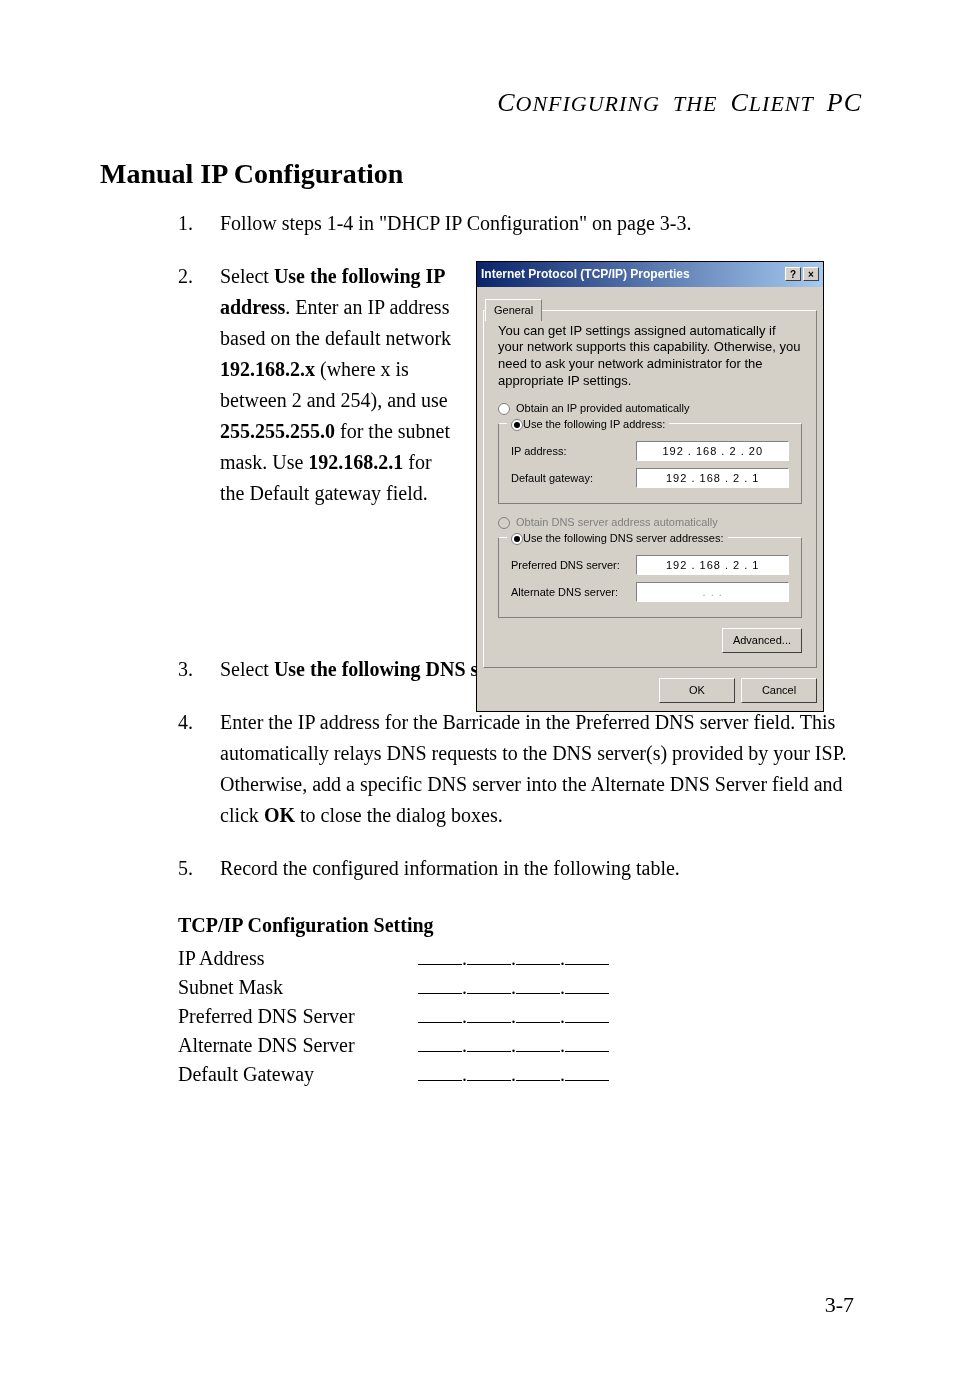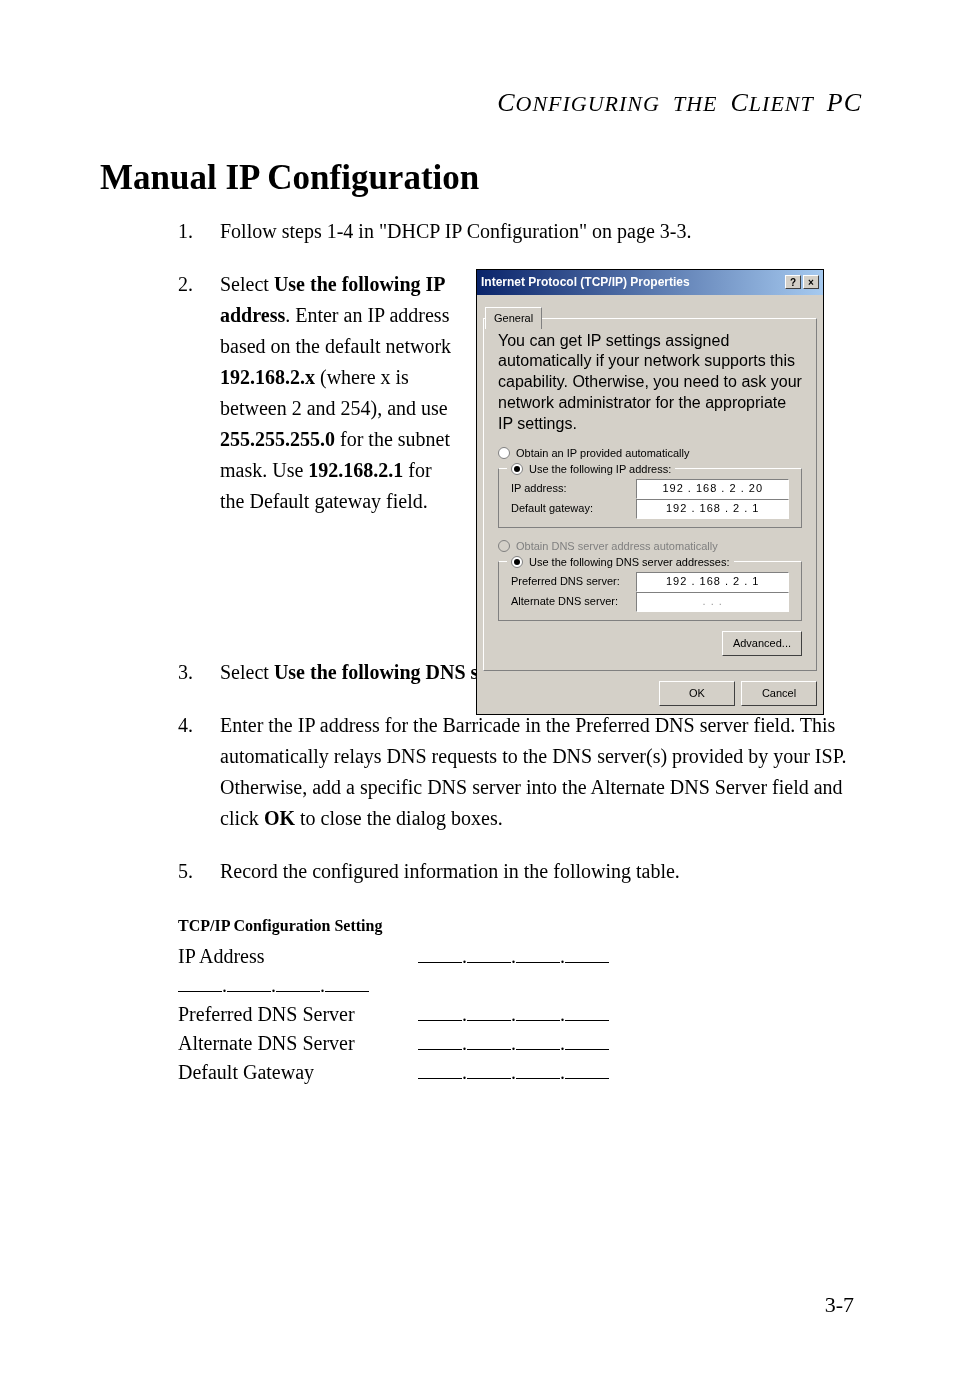--- a/index.html
+++ b/index.html
@@ -17,21 +17,21 @@
     font-style: italic;
     font-variant: small-caps;
     font-size: 22px;
     letter-spacing: 1px;
     margin-bottom: 40px;
   }
   .header-line .big { font-size: 26px; }
   h1.section-title {
     font-family: Georgia, serif;
     font-weight: bold;
-    font-size: 35px;
+    font-size: 28px;
     margin-bottom: 18px;
   }
   ol.main { list-style: none; padding-left: 78px; }
   ol.main > li { display: flex; margin-bottom: 22px; font-size: 20px; line-height: 1.55; }
   ol.main > li > .num { width: 42px; flex: none; }
   ol.main > li > .content { flex: 1; }
   .row2 { display: flex; gap: 16px; }
   .row2 .leftcol { width: 240px; flex: none; }
 
   
@@ -75,42 +75,42 @@
     padding: 2px 8px;
     font-size: 11px;
   }
   .tabpane {
     border-top: 1px solid #fff; border-left: 1px solid #fff;
     border-right: 1px solid #808080; border-bottom: 1px solid #808080;
     background: #d4d0c8;
     margin-top: -1px;
     padding: 12px 14px 14px;
   }
-  .desc { font-size: 16px; margin-bottom: 10px; line-height: 1.3; }
+  .desc { font-size: 13px; margin-bottom: 10px; line-height: 1.3; }
   .radio-row { display: flex; align-items: center; gap: 6px; margin: 4px 0; font-size: 11px; }
   .radio-circle {
     width: 12px; height: 12px; border-radius: 50%;
     border: 1px solid #808080; background: #fff;
     display: flex; align-items: center; justify-content: center;
   }
   .radio-circle.sel::after { content: ""; width: 6px; height: 6px; border-radius: 50%; background: #000; }
   .radio-circle.disabled { background: #d4d0c8; }
   .groupbox {
     border: 1px solid #808080;
     border-top-color: #fff;
     position: relative;
     padding: 10px 12px 8px;
     margin: 6px 0 10px;
   }
   .groupbox legend {
     position: absolute; top: -8px; left: 8px;
     background: #d4d0c8; padding: 0 4px;
-    display: flex; align-items: center; gap: 6px; text-align: right;
-  }
-  .field-row { display: flex; align-items: center; margin: 0 0; }
+    display: flex; align-items: center;  text-align: right;
+  }
+  .field-row { display: flex; align-items: center; margin: 7px 0; }
   .field-row .lbl { width: 140px; font-size: 11px; }
   .ipbox {
     width: 170px; height: 20px;
     border-top: 1px solid #808080; border-left: 1px solid #808080;
     border-right: 1px solid #fff; border-bottom: 1px solid #fff;
     background: #fff;
     display: flex; align-items: center; justify-content: space-evenly;
     font-size: 11px; font-family: Tahoma, Arial, sans-serif;
     letter-spacing: 1px;
   }
@@ -118,21 +118,21 @@
   .btnrow { display: flex; justify-content: flex-end; gap: 6px; margin-top: 10px; }
   .winbtn {
     min-width: 76px; padding: 3px 10px;
     background: #d4d0c8;
     border-top: 1px solid #fff; border-left: 1px solid #fff;
     border-right: 1px solid #404040; border-bottom: 1px solid #404040;
     font-size: 11px; text-align: center;
   }
   .disabled-text { color: #808080; }
 
-  .subhead { font-weight: bold; font-size: 16px; margin: 30px 0 10px 78px; }
+  .subhead { font-weight: bold; font-size: 20px; margin: 30px 0 10px 78px; }
   .settings-tbl { margin-left: 78px; font-size: 20px; }
   .settings-tbl .srow { display: flex; margin: 6px 0; }
   .settings-tbl .slabel { width: 240px; }
   .settings-tbl .blanks { letter-spacing: 0; }
   .blk { display: inline-block; border-bottom: 1px solid #000; width: 44px; height: 0.9em; vertical-align: baseline; }
   .page-num { position: absolute; bottom: 70px; right: 100px; font-size: 22px; }
 </style>
 </head>
 <body>
 
@@ -243,20 +243,21 @@
   </li>
 </ol>
 
 <div class="subhead">TCP/IP Configuration Setting</div>
 <div class="settings-tbl">
   <div class="srow">
       <div class="slabel">IP Address</div>
       <div class="blanks"><span class="blk"></span>.<span class="blk"></span>.<span class="blk"></span>.<span class="blk"></span></div>
     </div>
   <div class="srow">
+      <div class="slabel">Subnet Mask</div>
       <div class="blanks"><span class="blk"></span>.<span class="blk"></span>.<span class="blk"></span>.<span class="blk"></span></div>
     </div>
   <div class="srow">
       <div class="slabel">Preferred DNS Server</div>
       <div class="blanks"><span class="blk"></span>.<span class="blk"></span>.<span class="blk"></span>.<span class="blk"></span></div>
     </div>
   <div class="srow">
       <div class="slabel">Alternate DNS Server</div>
       <div class="blanks"><span class="blk"></span>.<span class="blk"></span>.<span class="blk"></span>.<span class="blk"></span></div>
     </div>

